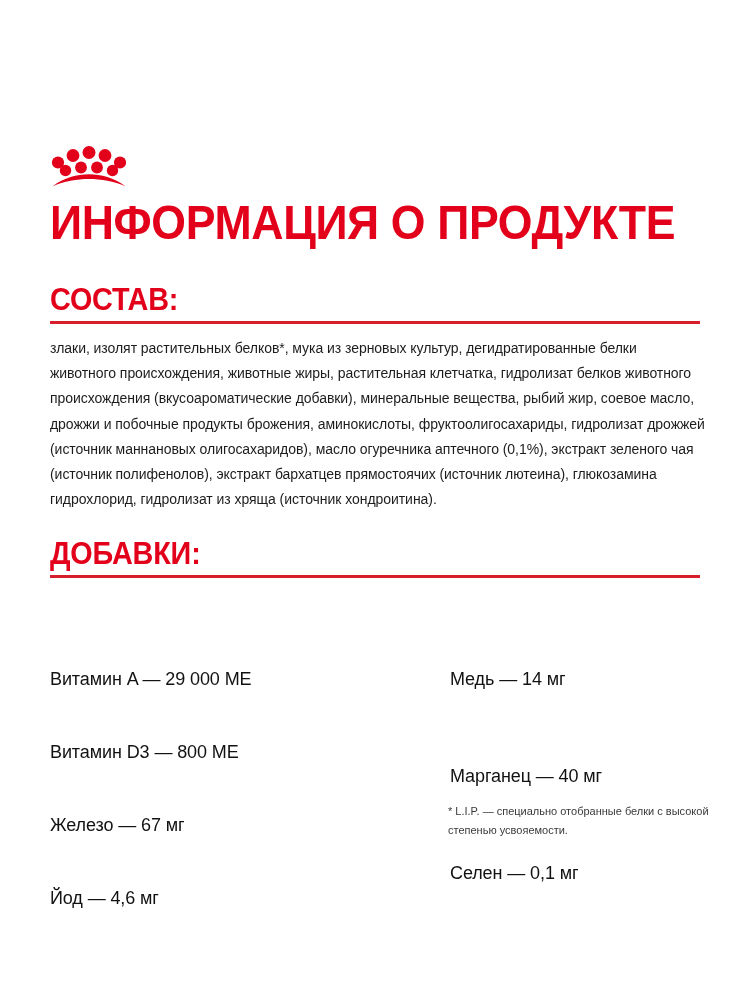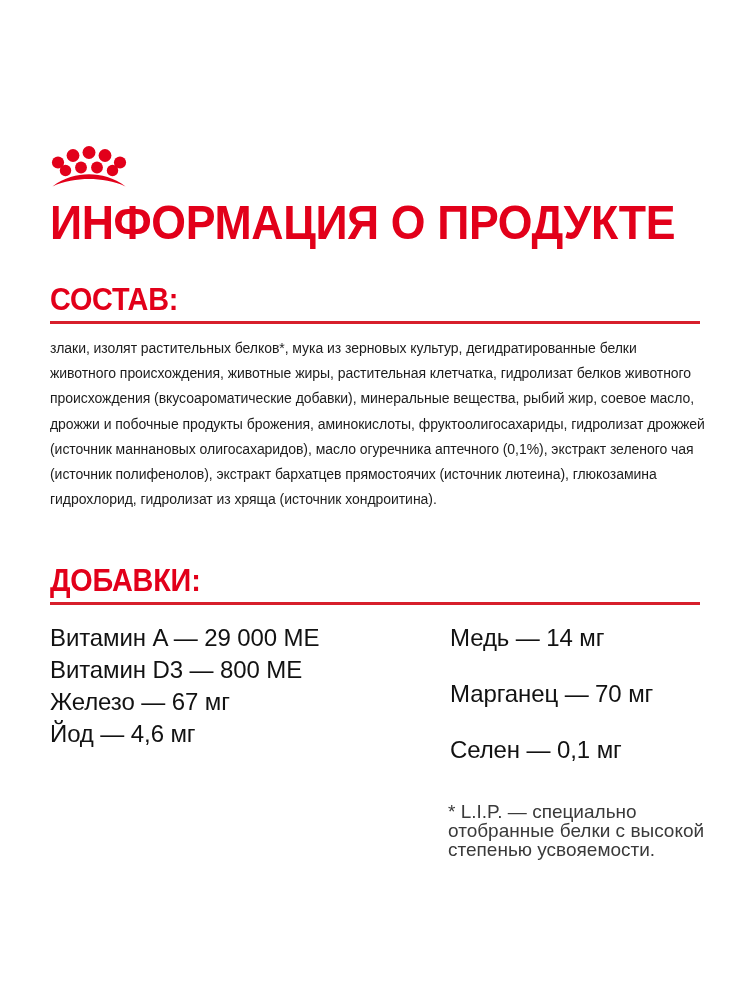--- a/index.html
+++ b/index.html
@@ -101,36 +101,37 @@
   }
   .additives-col {
     display: flex;
     flex-direction: column;
   }
   .additives-col.left  { width: 400px; }
   .additives-col.right { width: 255px; gap: 24px; }
 
   .additive-row {
     color: #121212;
-    font-size: 24px;
+    font-size: 18px;
     line-height: 32px;
     font-weight: 500;
     white-space: nowrap;
     letter-spacing: -0.1px;
+    margin-top: 41px;
   }
 
   
   .footnote {
     position: absolute;
     left: 448px;
     top: 802px;
     width: 270px;
     margin: 0;
     color: #3a3a3a;
-    font-size: 19px;
+    font-size: 11px;
     line-height: 19px;
     font-weight: 400;
   }
 </style>
 </head>
 <body>
 
 <div class="page">
 
   <div class="logo-wrap">
@@ -156,34 +157,34 @@
 
   <h1 class="main-title">ИНФОРМАЦИЯ О ПРОДУКТЕ</h1>
 
   <div class="section" style="top:282px;">
     <h2 class="section-heading">СОСТАВ:</h2>
     <div class="section-rule"></div>
   </div>
 
   <p class="ingredients">злаки, изолят растительных белков*, мука из зерновых культур, дегидратированные белки животного происхождения, животные жиры, растительная клетчатка, гидролизат белков животного происхождения (вкусоароматические добавки), минеральные вещества, рыбий жир, соевое масло, дрожжи и побочные продукты брожения, аминокислоты, фруктоолигосахариды, гидролизат дрожжей (источник маннановых олигосахаридов), масло огуречника аптечного (0,1%), экстракт зеленого чая (источник полифенолов), экстракт бархатцев прямостоячих (источник лютеина), глюкозамина гидрохлорид, гидролизат из хряща (источник хондроитина).</p>
 
-  <div class="section" style="top:563px;">
+  <div class="section" style="top:536px;">
     <h2 class="section-heading">ДОБАВКИ:</h2>
     <div class="section-rule"></div>
   </div>
 
   <div class="additives">
     <div class="additives-col left">
       <div class="additive-row">Витамин A — 29 000 МЕ</div>
       <div class="additive-row">Витамин D3 — 800 МЕ</div>
       <div class="additive-row">Железо — 67 мг</div>
       <div class="additive-row">Йод — 4,6 мг</div>
     </div>
     <div class="additives-col right">
       <div class="additive-row">Медь — 14 мг</div>
-      <div class="additive-row">Марганец — 70 мг</div>
+      <div class="additive-row">Марганец — 40 мг</div>
       <div class="additive-row">Селен — 0,1 мг</div>
     </div>
   </div>
 
   <p class="footnote">* L.I.P. — специально отобранные белки с высокой степенью усвояемости.</p>
 
 </div>
 
 </body></html>

